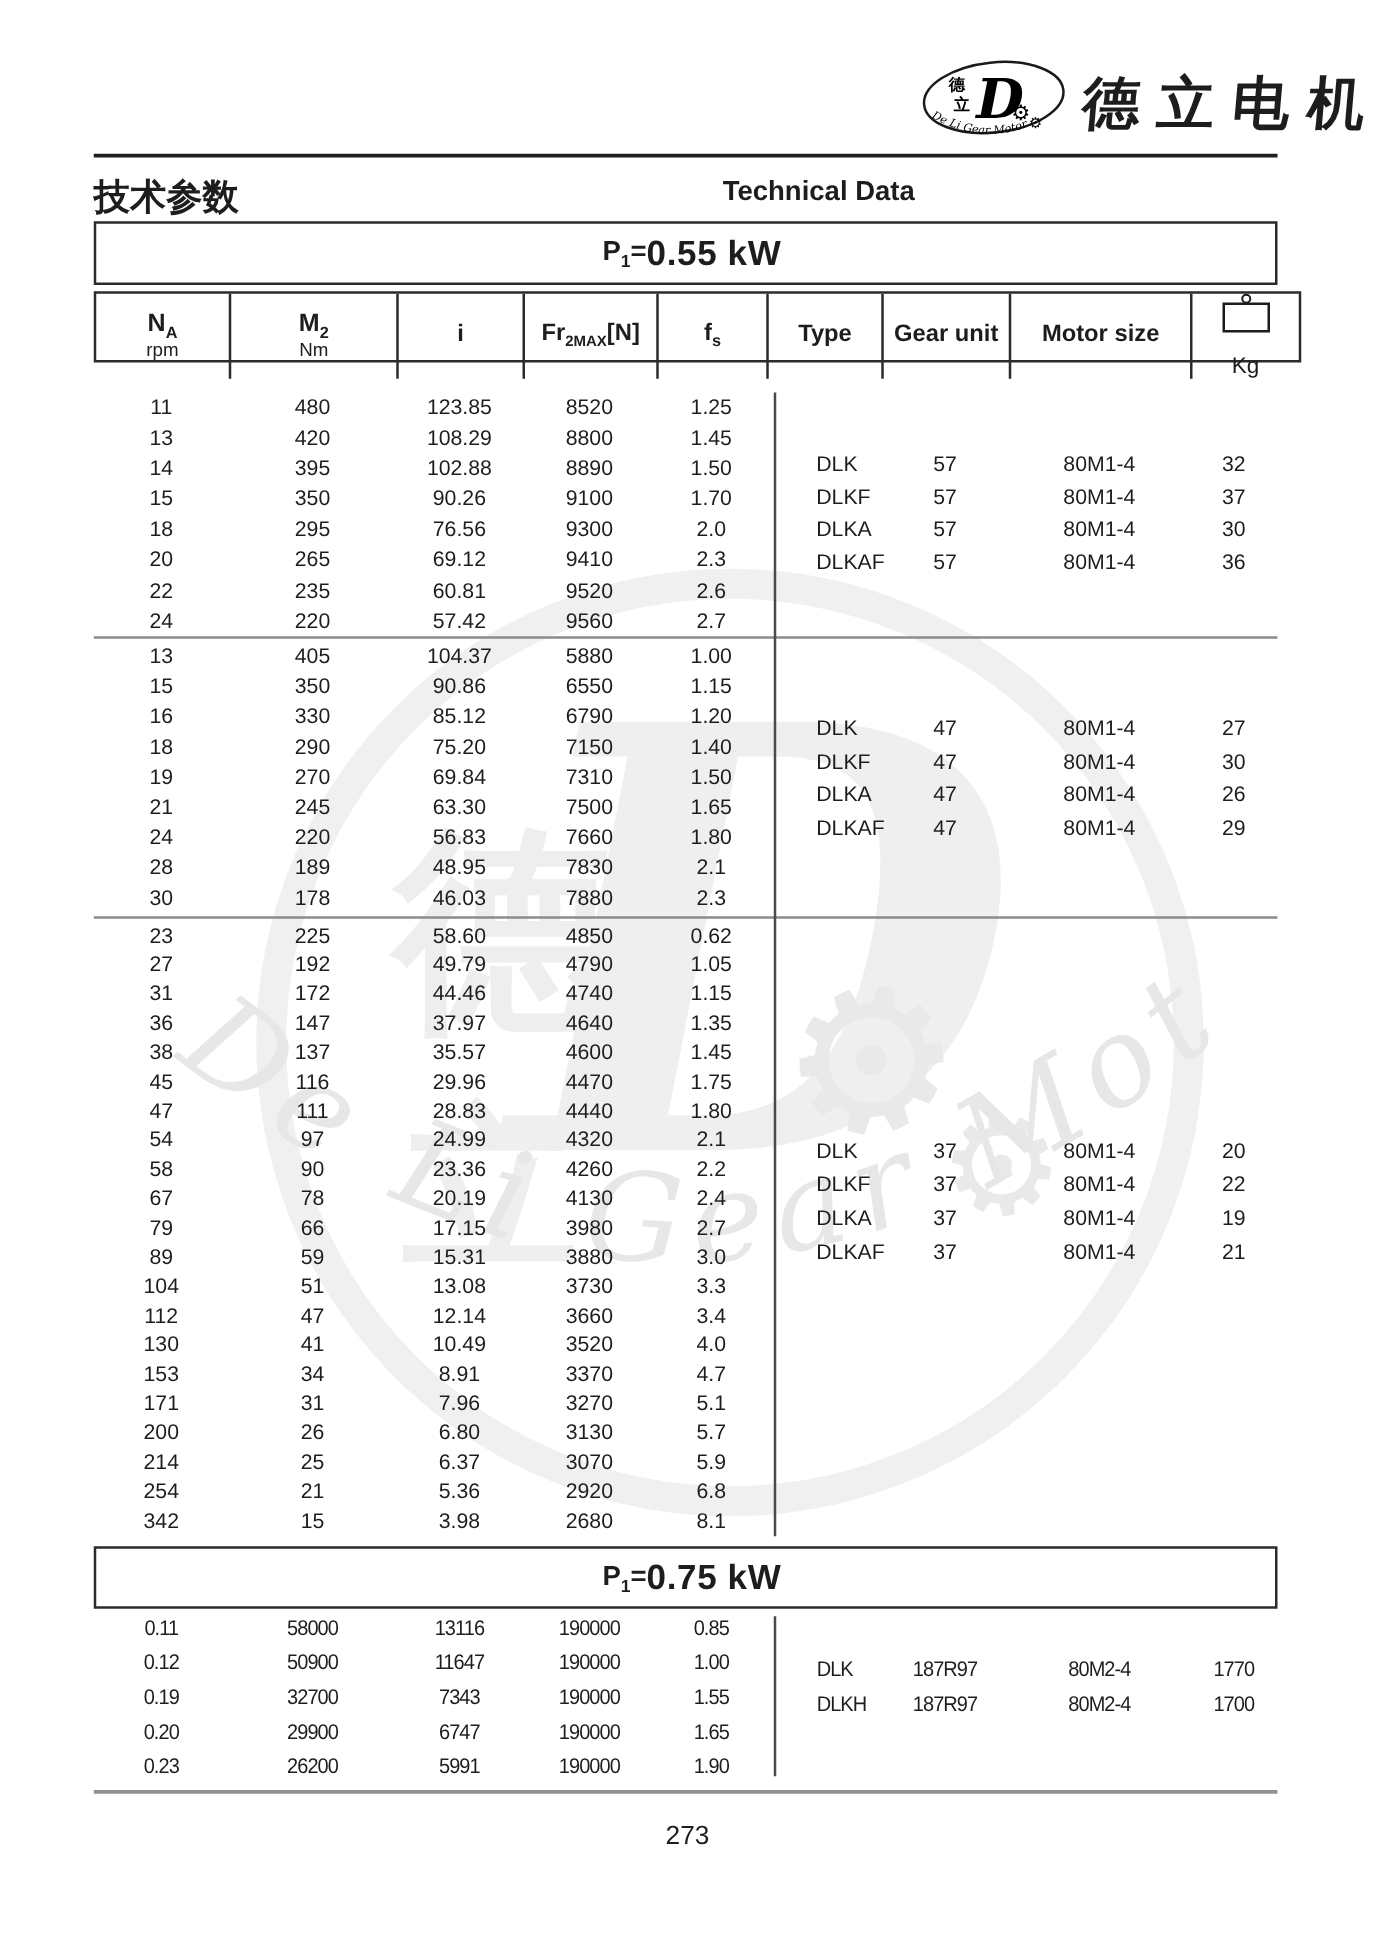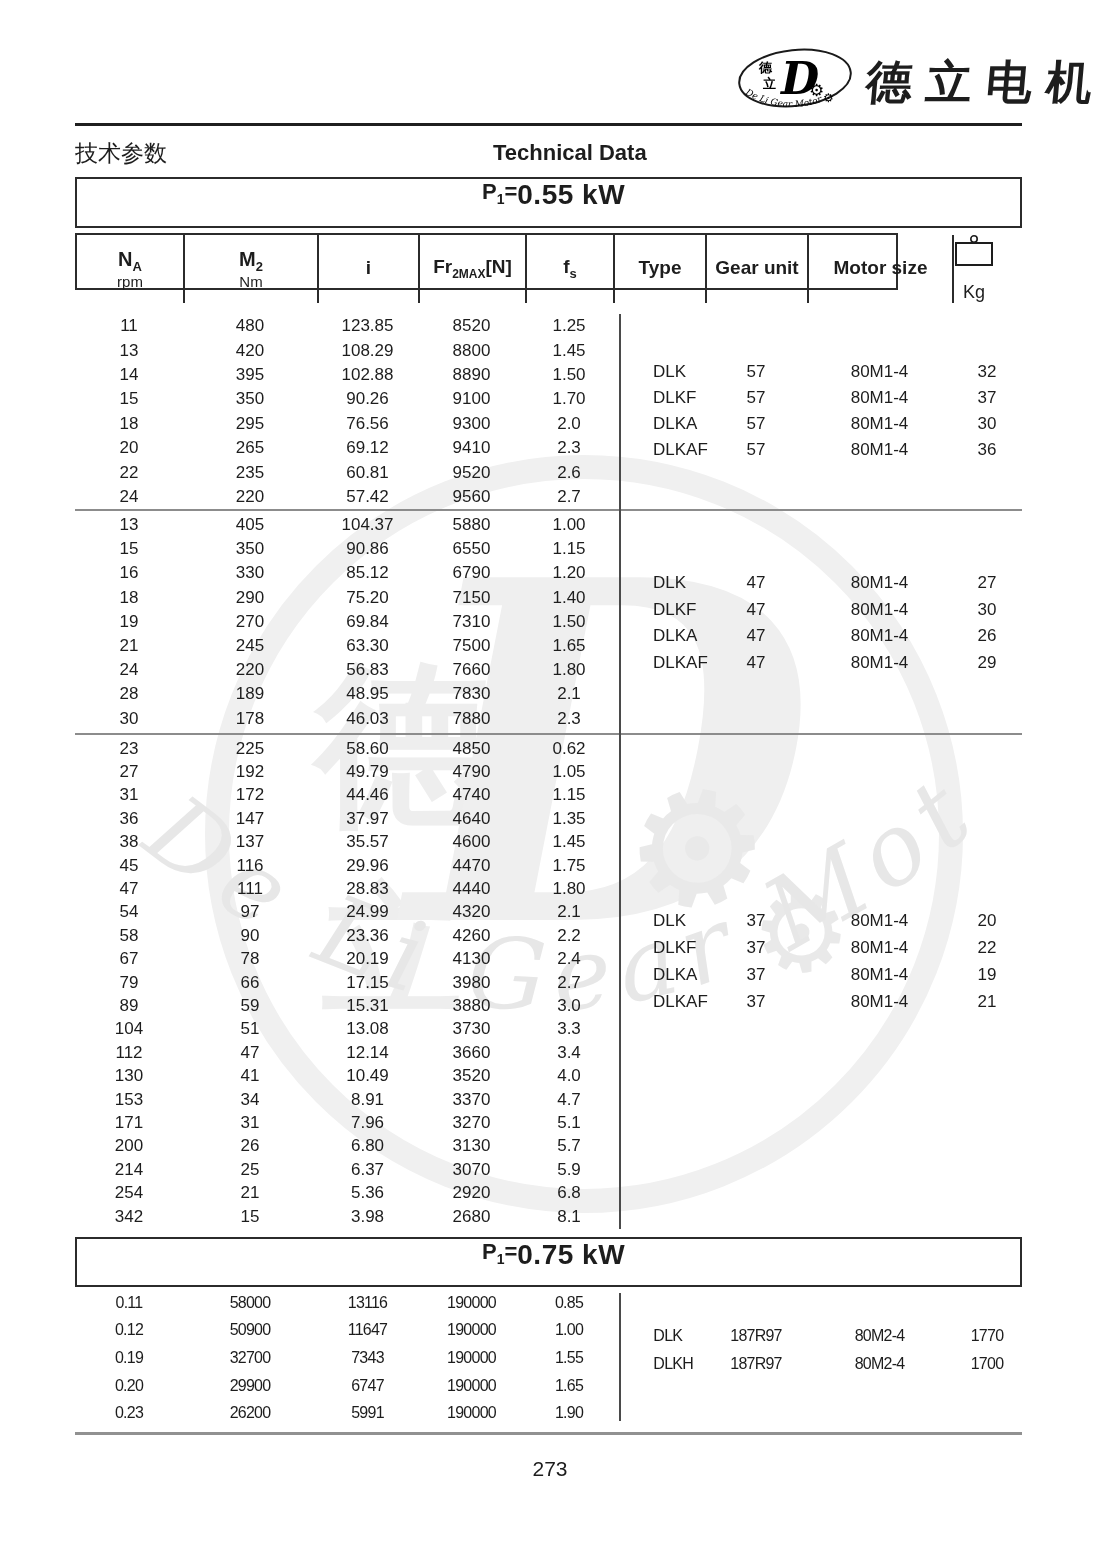--- a/index.html
+++ b/index.html
@@ -17,30 +17,30 @@
   .wm-gear1{left:625px;top:770px;font-size:160px;transform:rotate(12deg);}
   .wm-gear2{left:752px;top:878px;font-size:110px;transform:rotate(-8deg);}
   .wm-svg{position:absolute;left:0;top:0;}
   
   .content{position:absolute;inset:0;z-index:2;}
   .abs{position:absolute;}
   
   .brand-name{left:866px;top:52px;font-size:46px;font-weight:bold;font-family:"DejaVu Serif",serif;
               letter-spacing:14px;transform:skewX(-5deg);white-space:nowrap;}
   .top-rule{left:75px;top:123px;width:947px;height:3px;background:#1f1f1f;}
-  .title-cn{left:75px;top:138px;font-size:23px;font-weight:normal;}
-  .title-en{left:493px;top:140px;width:360px;text-align:left;font-size:22px;font-weight:bold;}
+  .title-cn{left:75px;top:138px;font-size:29px;font-weight:bold;}
+  .title-en{left:475px;top:140px;width:360px;text-align:center;font-size:22px;font-weight:bold;}
   
   .pbox{left:75px;width:947px;height:51px;border:2px solid #2b2b2b;box-sizing:border-box;
-        display:flex;align-items:flex-start;justify-content:center;padding-left:10px;}
+        display:flex;align-items:center;justify-content:center;padding-left:10px;}
   .pbox1{top:177px;} .pbox2{top:1237px;height:50px;}
   .p-pre{font-size:22px;font-weight:bold;} .p-pre sub{font-size:14px;}
   .p-val{font-size:28px;font-weight:bold;letter-spacing:.5px;}
   
-  .thead{left:75px;top:233px;width:823px;height:57px;border:2px solid #2b2b2b;box-sizing:border-box;
+  .thead{left:75px;top:233px;width:966px;height:57px;border:2px solid #2b2b2b;box-sizing:border-box;
          display:grid;grid-template-columns:106px 134px 101px 107px 88px 92px 102px 145px auto;}
   .th{display:flex;flex-direction:column;align-items:center;justify-content:center;
       border-left:2px solid #2b2b2b;line-height:1.1;}
   .th:first-child{border-left:none;}
   .th .main{font-size:20px;font-weight:bold;}
   .th .main sub{font-size:13px;}
   .th .unit{font-size:15px;font-weight:normal;}
   .th .one{font-size:19px;font-weight:bold;}
   .kg-cell .kg-label{font-size:18px;margin-top:16px;}
   

